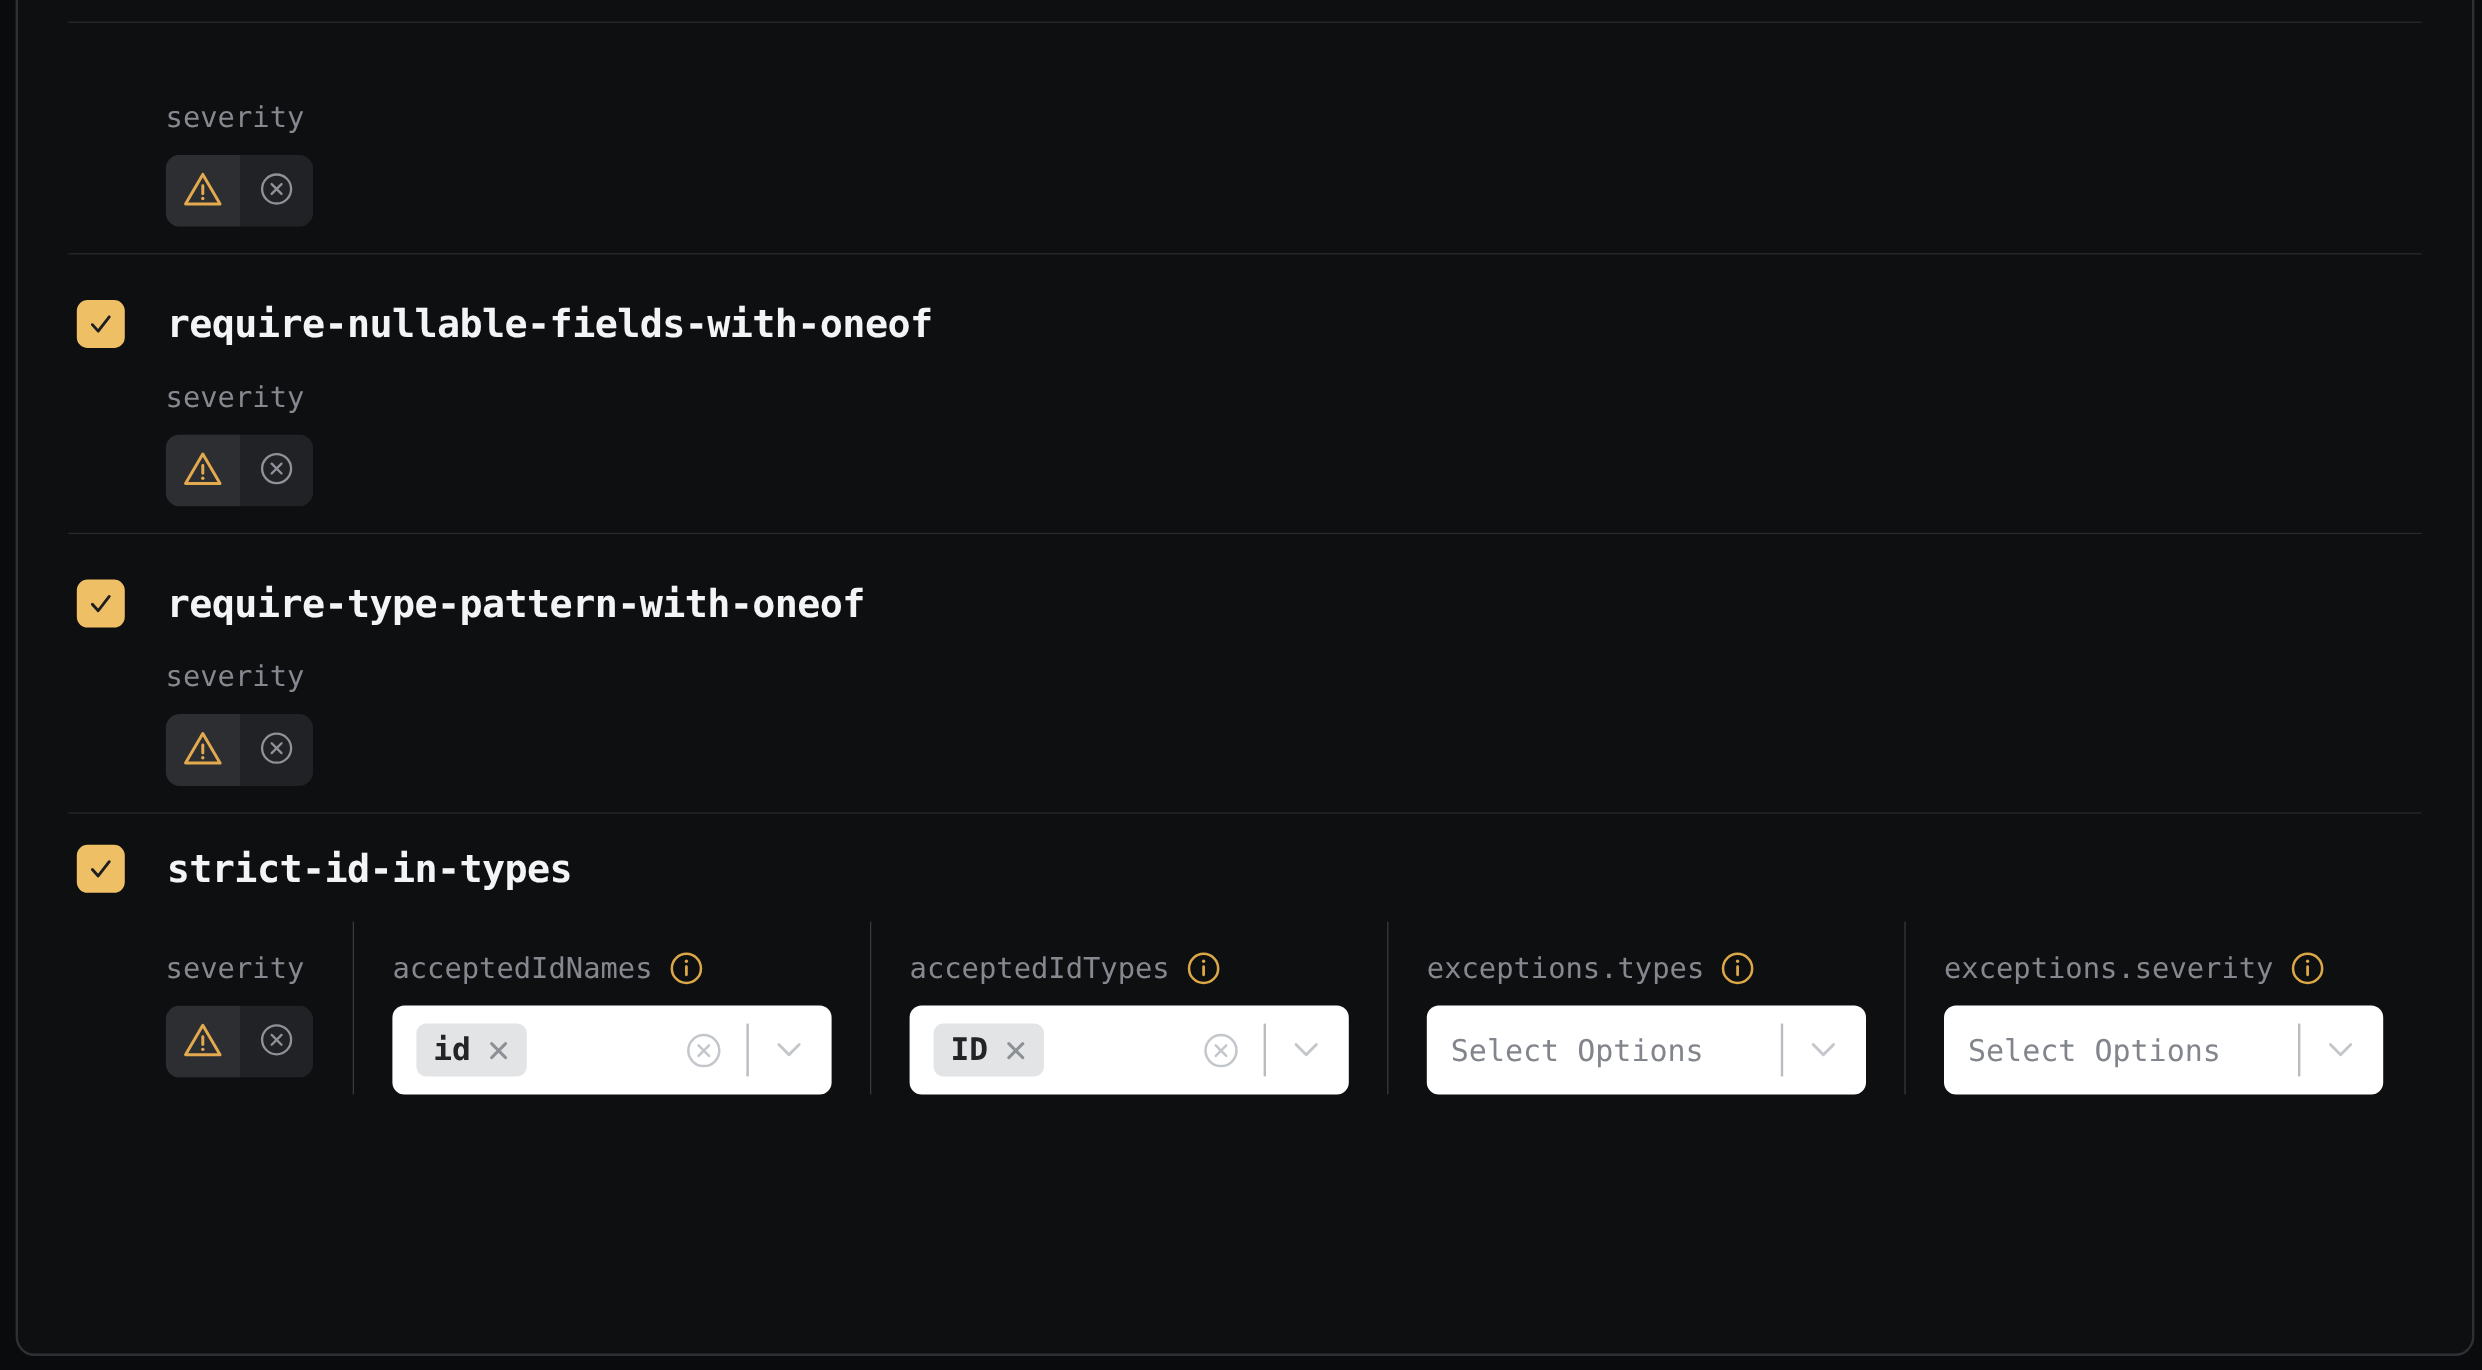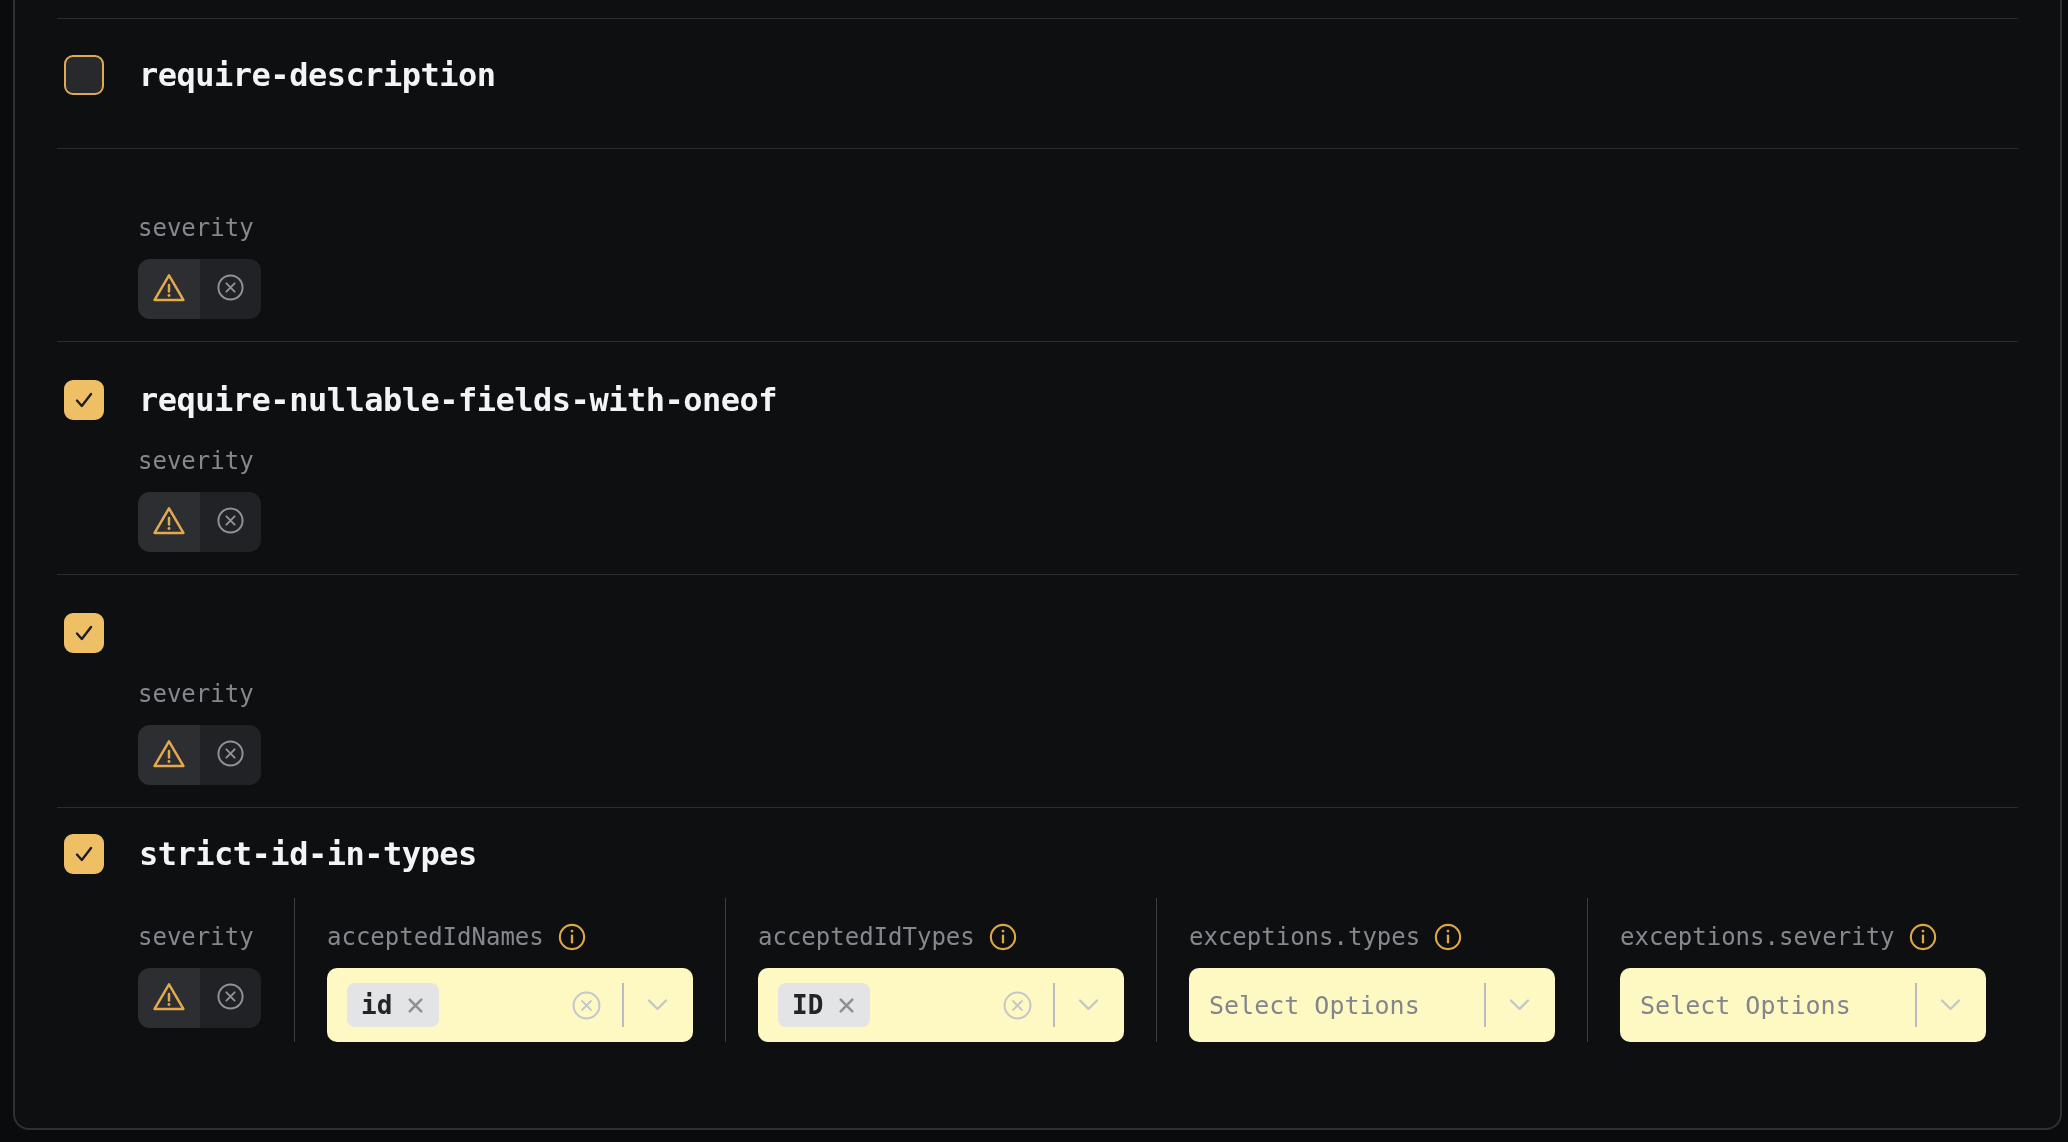--- a/index.html
+++ b/index.html
@@ -61,21 +61,21 @@
   .seg.idle   { background: #202226; }
 
   .config-row { margin-left: 74px; margin-top: 24px; display: flex; align-items: stretch; }
   .cfg-col { display: flex; flex-direction: column; }
   .cfg-col.first { width: 157px; }
   .cfg-col.opt { padding: 0 32px; justify-content: space-between; }
   .v-divider { width: 1px; background: #3a3d42; flex: 0 0 auto; }
 
   .select-box {
     width: 366px; height: 74px; border-radius: 10px;
-    background: #fef9c3; display: flex; align-items: center;
+    background: #ffffff; display: flex; align-items: center;
     padding: 0 24px 0 20px; cursor: pointer;
   }
   .tag {
     background: #e2e4e6; border-radius: 8px; height: 44px;
     display: inline-flex; align-items: center; gap: 14px; padding: 0 14px;
     font-size: 26px; font-weight: 700; color: #222428;
   }
   .tag .tag-x { display: flex; cursor: pointer; }
   .select-right { margin-left: auto; display: flex; align-items: center; }
   .clear-btn { display: flex; cursor: pointer; margin-right: 20px; }
@@ -85,26 +85,20 @@
 
   .info-icon { display: inline-flex; }
 </style>
 </head>
 <body>
 
 <div class="stage">
   <section class="panel">
     <div class="panel-spacer"></div>
 
-    <div class="rule-row row-pad-sm">
-      <div class="rule-head">
-        <span class="checkbox unchecked"></span>
-        <span class="rule-title">require-description</span>
-      </div>
-    </div>
 
     <div class="rule-row row-pad-md">
       <div class="severity-block">
         <div class="field-label label-mb">severity</div>
         <div class="seg-group">
           <span class="seg active">
             <span>
               <svg width="34" height="31" viewBox="0 0 26 23">
                   <path d="M13 2.2 L24 21 H2 Z" fill="none" stroke="#e3a94f" stroke-width="1.9" stroke-linejoin="round"></path>
                   <line x1="13" y1="9.5" x2="13" y2="14.5" stroke="#e3a94f" stroke-width="1.9" stroke-linecap="round"></line>
@@ -161,20 +155,21 @@
 
     <div class="rule-row row-pad-md">
       <div class="rule-head">
         <span class="checkbox checked">
           <span class="check">
             <svg width="26" height="26" viewBox="0 0 24 24">
                 <path d="M5.5 12.5 L10 17.5 L18.5 6.5" fill="none" stroke="#1d1e21" stroke-width="2.2" stroke-linecap="round" stroke-linejoin="round"></path>
               </svg>
           </span>
         </span>
+        <span class="rule-title">require-type-pattern-with-oneof</span>
       </div>
       <div class="severity-block">
         <div class="field-label label-mb">severity</div>
         <div class="seg-group">
           <span class="seg active">
             <span>
               <svg width="34" height="31" viewBox="0 0 26 23">
                   <path d="M13 2.2 L24 21 H2 Z" fill="none" stroke="#e3a94f" stroke-width="1.9" stroke-linejoin="round"></path>
                   <line x1="13" y1="9.5" x2="13" y2="14.5" stroke="#e3a94f" stroke-width="1.9" stroke-linecap="round"></line>
                   <circle cx="13" cy="17.6" r="1.1" fill="#e3a94f"></circle>

